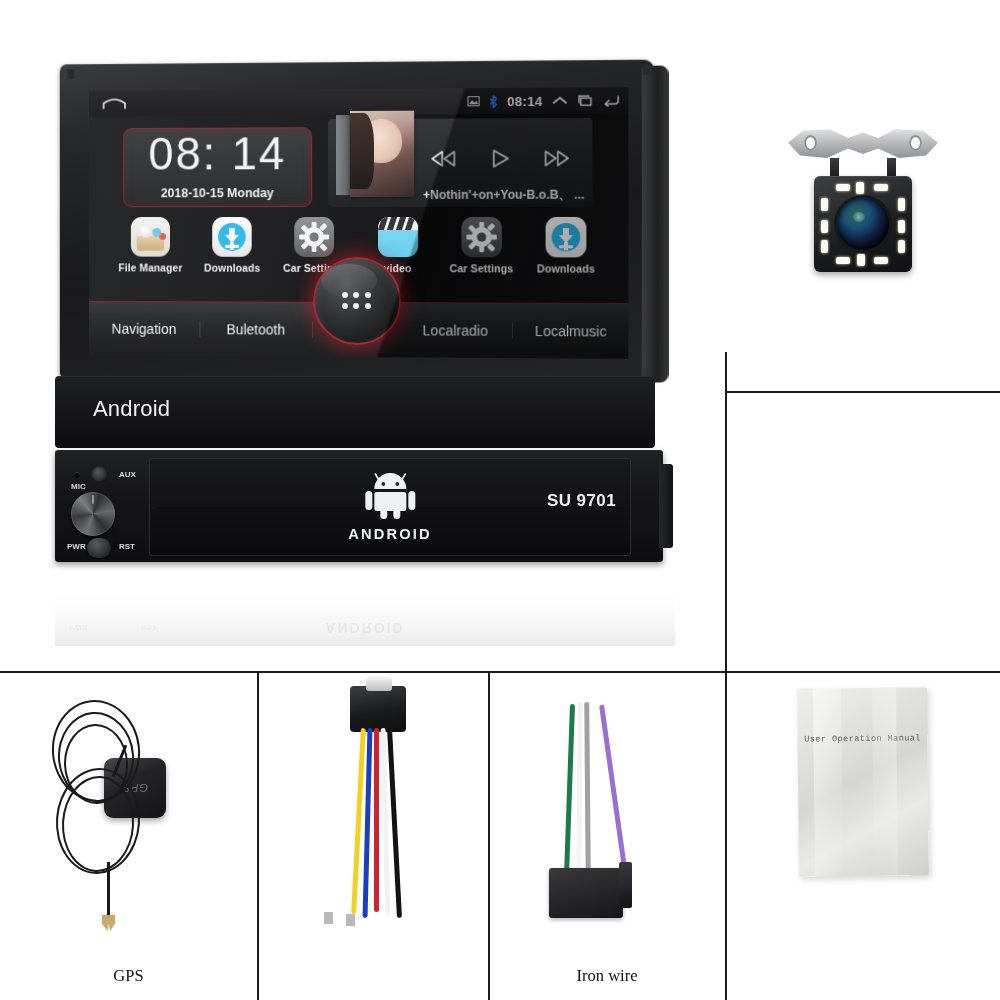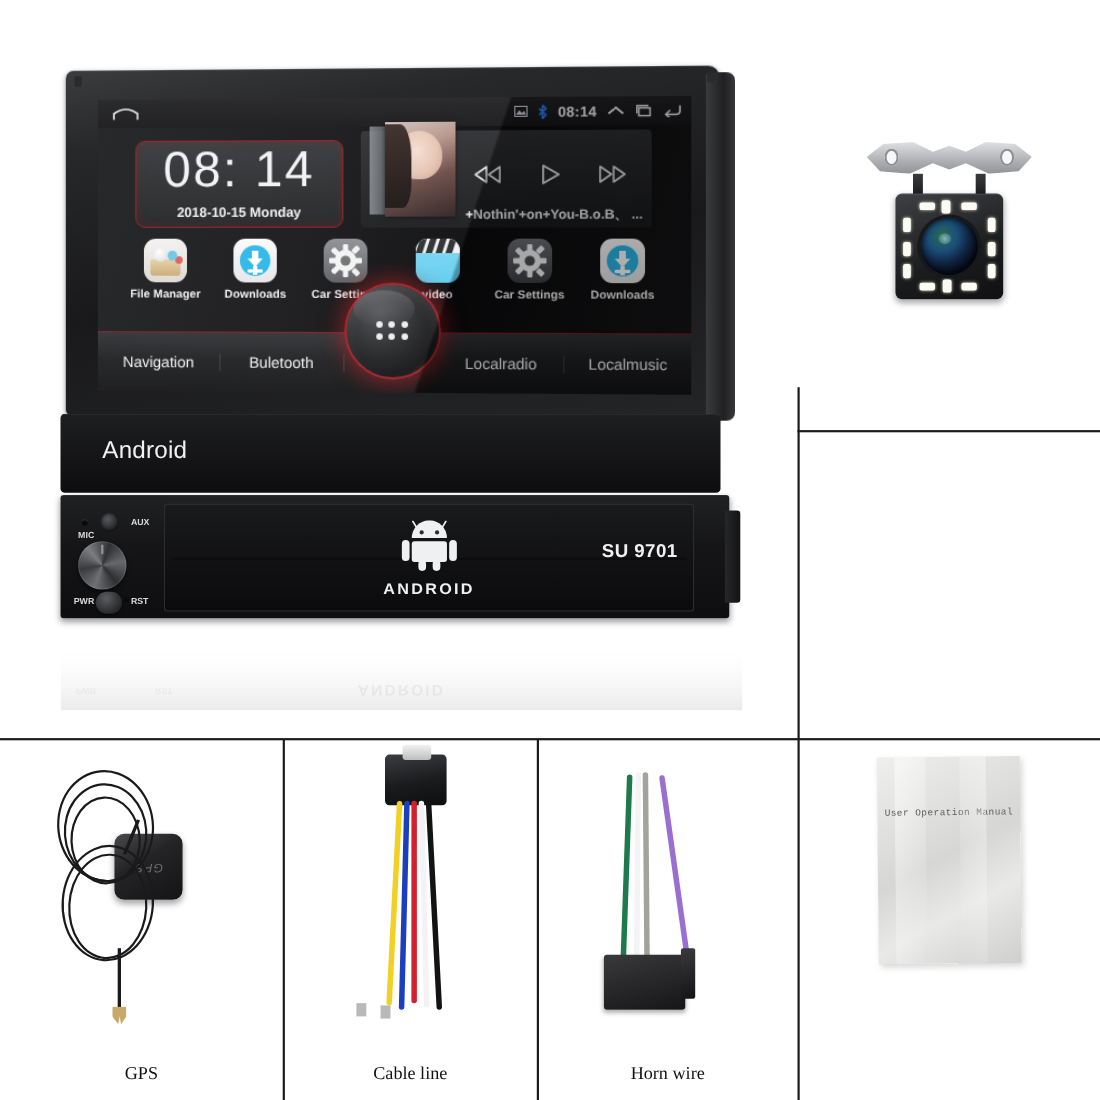--- a/index.html
+++ b/index.html
@@ -546,33 +546,32 @@
       <div class="plug-blk" style="left:92px;top:14px;width:56px;height:46px;"></div>
       <div style="position:absolute;left:108px;top:5px;width:26px;height:14px;background:linear-gradient(180deg,#f2f2f2,#bdbdbd);border-radius:3px;"></div>
       <div class="wire" style="left:98px;top:56px;height:186px;background:#f2d024;transform:rotate(3deg);"></div>
       <div class="wire" style="left:107px;top:56px;height:190px;background:#1c3fbf;transform:rotate(1.5deg);"></div>
       <div class="wire" style="left:116px;top:56px;height:184px;background:#d3202f;transform:rotate(0deg);"></div>
       <div class="wire" style="left:125px;top:56px;height:188px;background:#f3f3f3;transform:rotate(-1.5deg);"></div>
       <div class="wire" style="left:134px;top:56px;height:190px;background:#131314;transform:rotate(-3deg);"></div>
       <div style="position:absolute;left:66px;top:240px;width:9px;height:12px;background:#b9b9bb;"></div>
       <div style="position:absolute;left:88px;top:242px;width:9px;height:12px;background:#b9b9bb;"></div>
     </div>
-    <div class="cell-cap">Cable line</div>
   </div>
 
   <div class="cell" style="left:489px;top:672px;width:236px;height:328px;">
     <div class="cell-art">
       <div class="wire" style="left:78px;top:32px;height:172px;background:#1d7a4a;transform:rotate(2deg);"></div>
       <div class="wire" style="left:88px;top:30px;height:176px;background:#f4f4f4;transform:rotate(0.5deg);"></div>
       <div class="wire" style="left:96px;top:30px;height:176px;background:#a3a29e;transform:rotate(-0.5deg);"></div>
       <div class="wire" style="left:122px;top:32px;height:172px;background:#9a6fd0;transform:rotate(-8deg);"></div>
       <div class="hw-plug"></div>
       <div class="hw-tab"></div>
     </div>
-    <div class="cell-cap">Horn wire</div>
+    <div class="cell-cap">Iron wire</div>
   </div>
 
   <div class="cell" style="left:726px;top:672px;width:274px;height:328px;">
     <div class="cell-art">
       <div class="manual">
         <div class="manual-title">User Operation Manual</div>
       </div>
     </div>
   </div>
 

